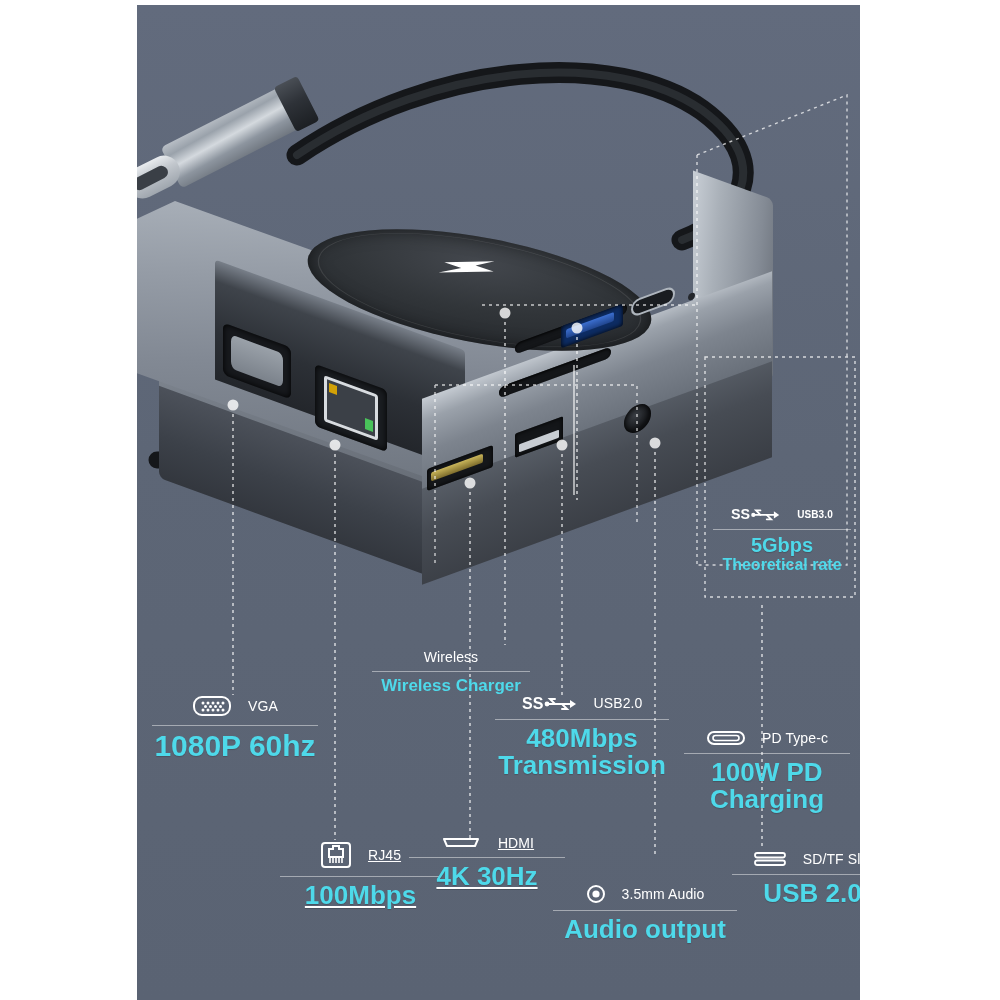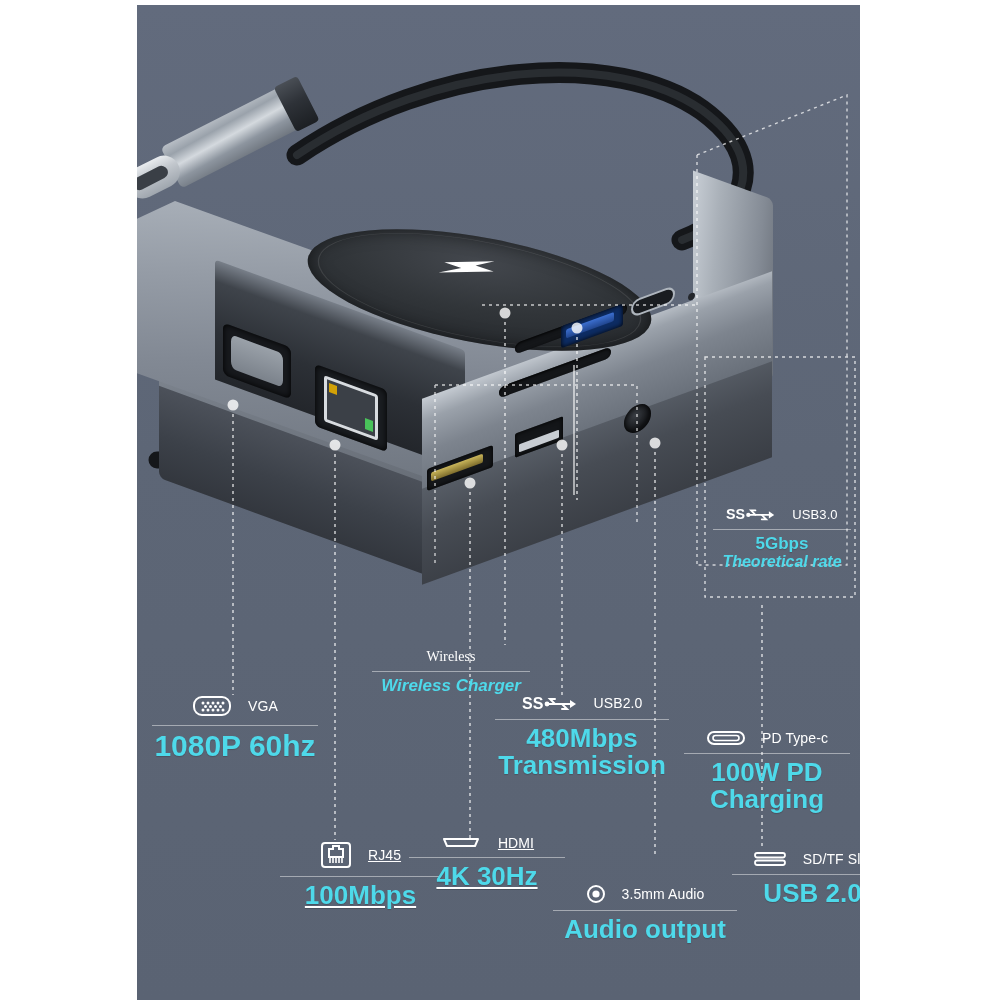--- a/index.html
+++ b/index.html
@@ -244,26 +244,25 @@
     white-space:nowrap;
     font-family:"Liberation Sans", sans-serif;
     text-shadow:0 1px 1px rgba(0,0,0,.18);
   }
   .lbl-sub {
     color:#4ed9ea;
     font-size:17px;
     line-height:1.1;
     font-weight:700;
     white-space:nowrap;
-    font-style:italic;
   }
 
   
   .sz-sm .lbl-big { font-size:26px; }
-  .sz-xs .lbl-big { font-size:17px; }
+  .sz-xs .lbl-big { font-size:20px; }
   .qi {
     font-size:40px; font-weight:700; color:#fff; line-height:1;
     font-family:"Liberation Serif", serif; letter-spacing:-1px;
   }
 </style>
 </head>
 <body>
 
 <div id="stage">
   <div class="panel">
@@ -410,21 +409,21 @@
           </g>
         </svg>
         <span class="lbl-name">RJ45</span>
       </div>
       <div class="lbl-rule"></div>
       <div class="lbl-big">100Mbps</div>
     </div>
 
     <div class="label sz-sm" style="left:228px; top:640px; width:172px;">
       <div class="lbl-head" style="display:block;">
-        <div class="lbl-name" style="margin-top:4px;font-family:Liberation Serif, serif;">Wireless</div>
+        <div class="lbl-name" style="margin-top:4px;">Wireless</div>
       </div>
       <div class="lbl-rule"></div>
       <div class="lbl-sub">Wireless Charger</div>
     </div>
 
     <div class="label sz-sm" style="left:265px; top:830px; width:170px;text-decoration:underline;">
       <div class="lbl-head">
         <svg class="ico" width="42" height="16" viewBox="0 0 42 16">
           <path d="M4 4 h34 l-3 7 h-28 z" fill="none" stroke="#fff" stroke-width="2" stroke-linejoin="round"></path>
         </svg>
@@ -495,21 +494,21 @@
         <svg class="ico" width="50" height="18" viewBox="0 0 56 20">
           <text x="0" y="16" font-family="Liberation Sans, sans-serif" font-size="16" font-weight="700" fill="#fff">SS</text>
           <g stroke="#fff" stroke-width="2" fill="none" stroke-linecap="round">
             <line x1="25" y1="11" x2="48" y2="11"></line>
             <circle cx="25" cy="11" r="2.4" fill="#fff" stroke="none"></circle>
             <path d="M33 11 l-5 -5 l5 0"></path>
             <path d="M40 11 l5 5 l-5 0"></path>
           </g>
           <polygon points="48,7 54,11 48,15" fill="#fff"></polygon>
         </svg>
-        <span class="lbl-name" style="font-size:13px;">USB3.0</span>
+        <span class="lbl-name" style="font-size:10px;font-weight:bold;">USB3.0</span>
       </div>
       <div class="lbl-rule"></div>
       <div class="lbl-big">5Gbps</div>
       <div class="lbl-sub" style="font-size:16px;">Theoretical rate</div>
     </div>
 
   </div>
 </div>
 
 </body></html>

